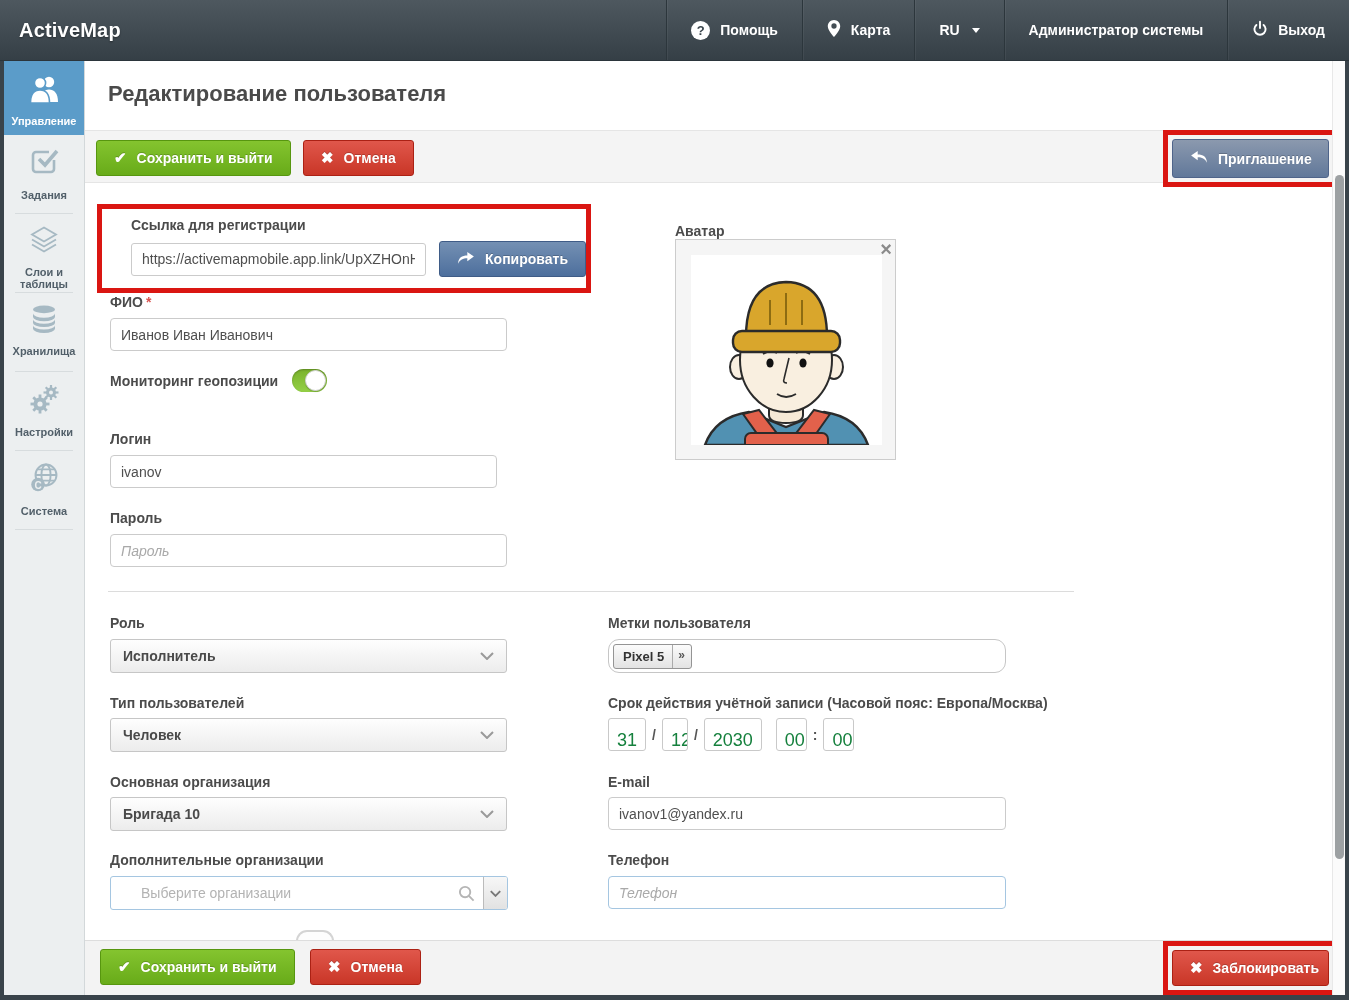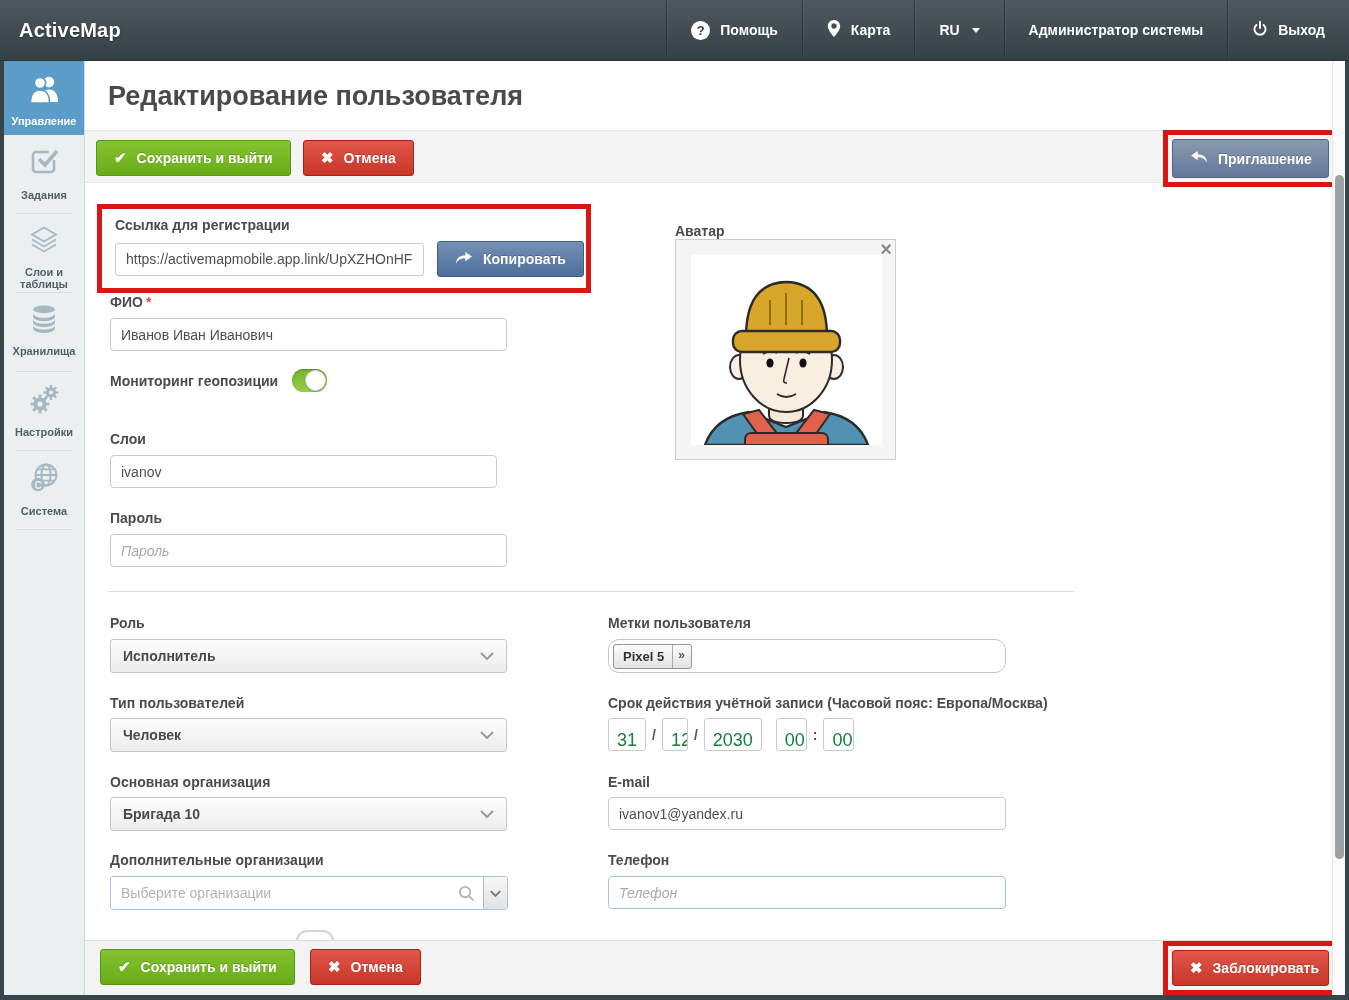--- a/index.html
+++ b/index.html
@@ -29,21 +29,21 @@
   .side-item .side-label { font-size:11px; font-weight:bold; color:#52606a; text-align:center;
     line-height:12px; padding:0 2px; }
   .side-item.active { background:#5b9cc9; height:74px; color:#fff; justify-content:center; padding-top:4px; }
   .side-item.active .side-label { color:#fff; }
   .side-item:not(.active)::after { content:""; position:absolute; bottom:0; left:11px; right:11px;
     height:1px; background:#d7dcde; }
   .side-item svg { flex:0 0 auto; }
 
   
   .main { position:absolute; left:85px; top:61px; width:1247px; height:934px; background:#fff; }
-  .page-title { position:absolute; left:23px; top:20px; font-size:27px; color:#4a4a4a; }
+  .page-title { position:absolute; left:23px; top:20px; font-size:22px; color:#4a4a4a; }
   .band-top { position:absolute; left:0; top:69px; width:100%; height:53px; background:#f4f4f4;
     border-top:1px solid #e5e5e5; border-bottom:1px solid #e5e5e5; }
   .band-bottom { position:absolute; left:0; top:879px; width:100%; height:55px; background:#f3f3f3;
     border-top:1px solid #ddd; }
 
   
   .btn { display:inline-flex; align-items:center; gap:10px; font-weight:bold; color:#fff;
     font-size:14px; padding:0 17px; border-radius:3px; cursor:pointer; height:36px;
     text-shadow:0 -1px 0 rgba(0,0,0,.2); white-space:nowrap; }
   .btn-green { background:linear-gradient(#84c42f,#68ab19); border:1px solid #57960f; }
@@ -58,21 +58,21 @@
   
   .f-label { position:absolute; font-size:14px; font-weight:bold; color:#4b4b4b; }
   .req { color:#d9534f; font-weight:bold; margin-left:3px; }
   .t-input { border:1px solid #cbcbcb; border-radius:4px; height:33px; font-size:14px; color:#4f4f4f;
     padding:0 10px; font-family:"Liberation Sans",sans-serif; width:100%; outline:none; background:#fff; }
   .t-input::placeholder { color:#b0b0b0; }
   .italic-ph::placeholder { font-style:italic; color:#a9a9a9; }
   .blue-border { border-color:#a5c6e1; }
   .pos { position:absolute; }
 
-  .reg-box { left:12px; top:143px; width:494px; height:89px; padding:8px 0 0 13px; }
+  .reg-box { left:12px; top:143px; width:494px; height:89px; padding:8px 0 0 29px; }
   .reg-box .f-label { position:static; display:block; margin-bottom:8px; }
   .reg-row { display:flex; align-items:center; }
   .reg-row .t-input { width:309px; height:33px; border-radius:3px; }
 
   .select { position:absolute; width:397px; height:34px; border:1px solid #c6c6c6; border-radius:3px;
     background:linear-gradient(#fefefe,#ececec); display:flex; align-items:center; padding:0 12px;
     font-size:14px; font-weight:bold; color:#4a4a4a; cursor:pointer; }
   .select svg { margin-left:auto; }
 
   .toggle { position:absolute; width:35px; height:23px; border-radius:12px;
@@ -94,21 +94,21 @@
     background:linear-gradient(#fbfbfb,#e3e3e3); height:25px; cursor:pointer; overflow:hidden; }
   .tag-text { font-size:13px; font-weight:bold; color:#333; padding:4px 8px 0 9px; }
   .tag-arrow { border-left:1px solid #aaa; font-size:12px; color:#555; padding:3px 6px 0 5px; font-weight:bold; }
 
   .date-row { position:absolute; left:523px; top:657px; display:flex; align-items:center; }
   .d-input { border:1px solid #c9c9c9; border-radius:3px; height:33px; font-size:18px; color:#15803d;
     padding:12px 0 0 8px; font-family:"Liberation Sans",sans-serif; outline:none; }
   .d-sep { font-weight:bold; color:#555; padding:0 6px; font-size:14px; }
 
   .extra-wrap { position:absolute; left:25px; top:815px; width:398px; height:34px; border:1px solid #a5c6e1;
-    border-radius:3px; display:flex; align-items:stretch; background:#fff; overflow:hidden; }
+    border-radius:3px; display:flex; align-items:stretch; background:#fff; overflow:hidden;padding-left:20px; }
   .extra-wrap input { flex:1; border:none; outline:none; font-size:14px; padding:0 10px;
     font-family:"Liberation Sans",sans-serif; color:#4f4f4f; }
   .extra-wrap input::placeholder { color:#b3b3b3; }
   .extra-search { display:flex; align-items:center; padding-right:8px; }
   .extra-btn { width:24px; border-left:1px solid #bbb; background:linear-gradient(#f7f7f7,#e2e2e2);
     display:flex; align-items:center; justify-content:center; cursor:pointer; }
 
   .hidden-toggle-arc { position:absolute; left:211px; top:869px; width:38px; height:11px;
     border:2px solid #d4d4d4; border-bottom:none; border-radius:19px 19px 0 0; background:#fdfdfd; }
 
@@ -270,21 +270,21 @@
     <span class="f-label" style="left:25px; top:233px;">
       <span>ФИО</span><span class="req">*</span>
     </span>
     <input class="t-input pos" style="left: 25px; top: 257px; width: 397px;" value="Иванов Иван Иванович">
 
     <span class="f-label" style="left:25px; top:312px;">Мониторинг геопозиции</span>
     <div class="toggle" style="left:207px; top:308px;">
       <span class="knob"></span>
     </div>
 
-    <span class="f-label" style="left:25px; top:370px;">Слои</span>
+    <span class="f-label" style="left:25px; top:370px;">Логин</span>
     <input class="t-input pos" style="left: 25px; top: 394px; width: 387px;" value="ivanov">
 
     <span class="f-label" style="left:25px; top:449px;">Пароль</span>
     <input class="t-input italic-ph pos" style="left: 25px; top: 473px; width: 397px;" placeholder="Пароль">
 
     <div class="divider"></div>
 
     <span class="f-label" style="left:25px; top:554px;">Роль</span>
     <div class="select" style="left:25px; top:578px;">
       <span>Исполнитель</span>

